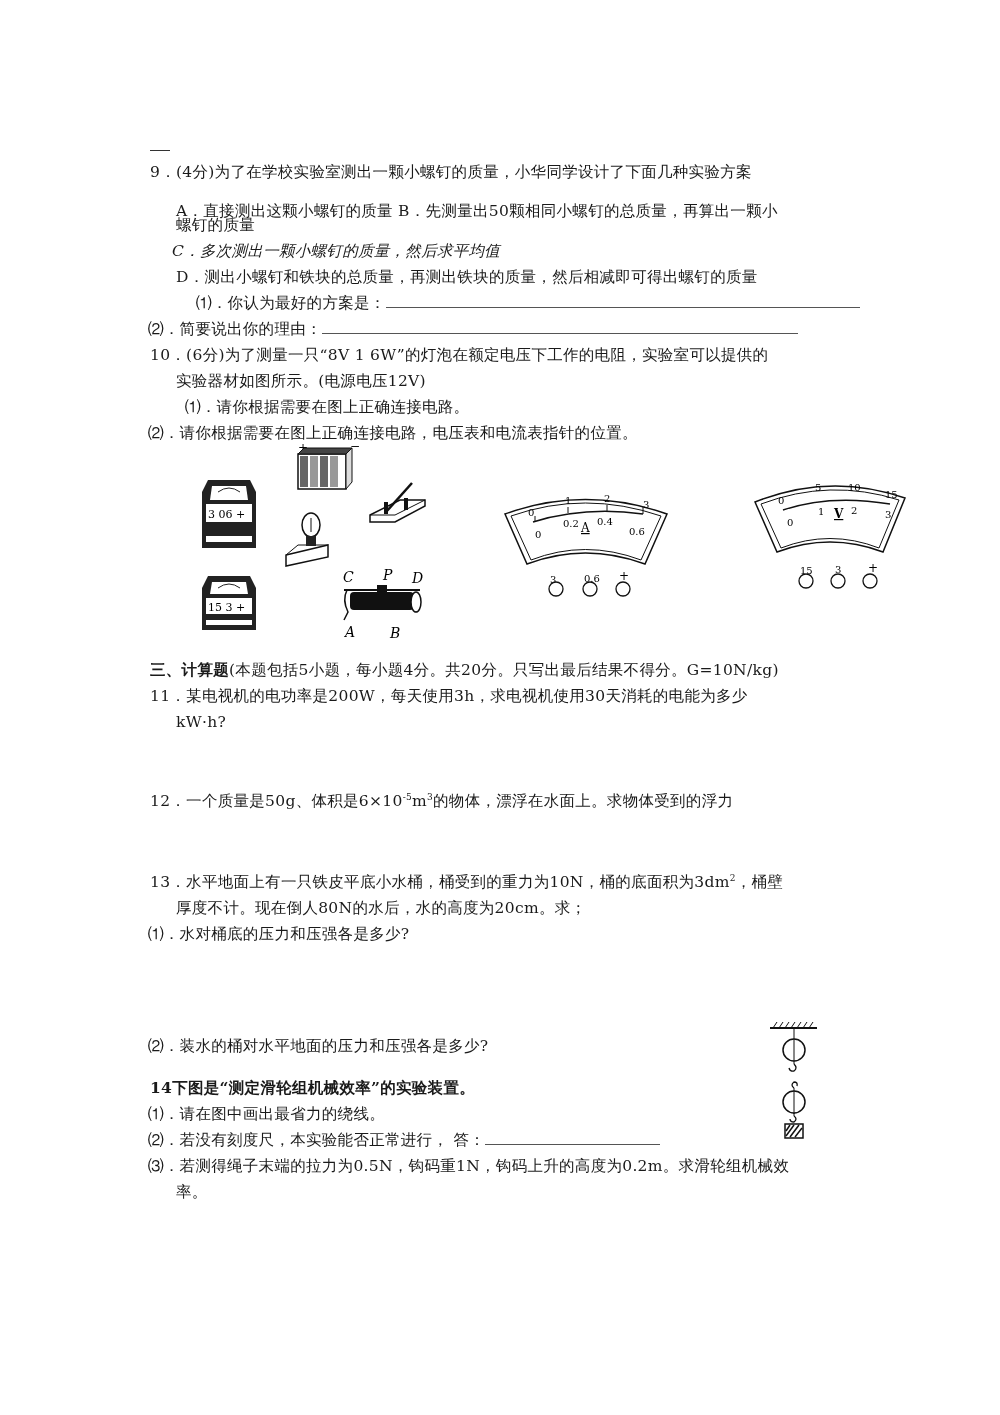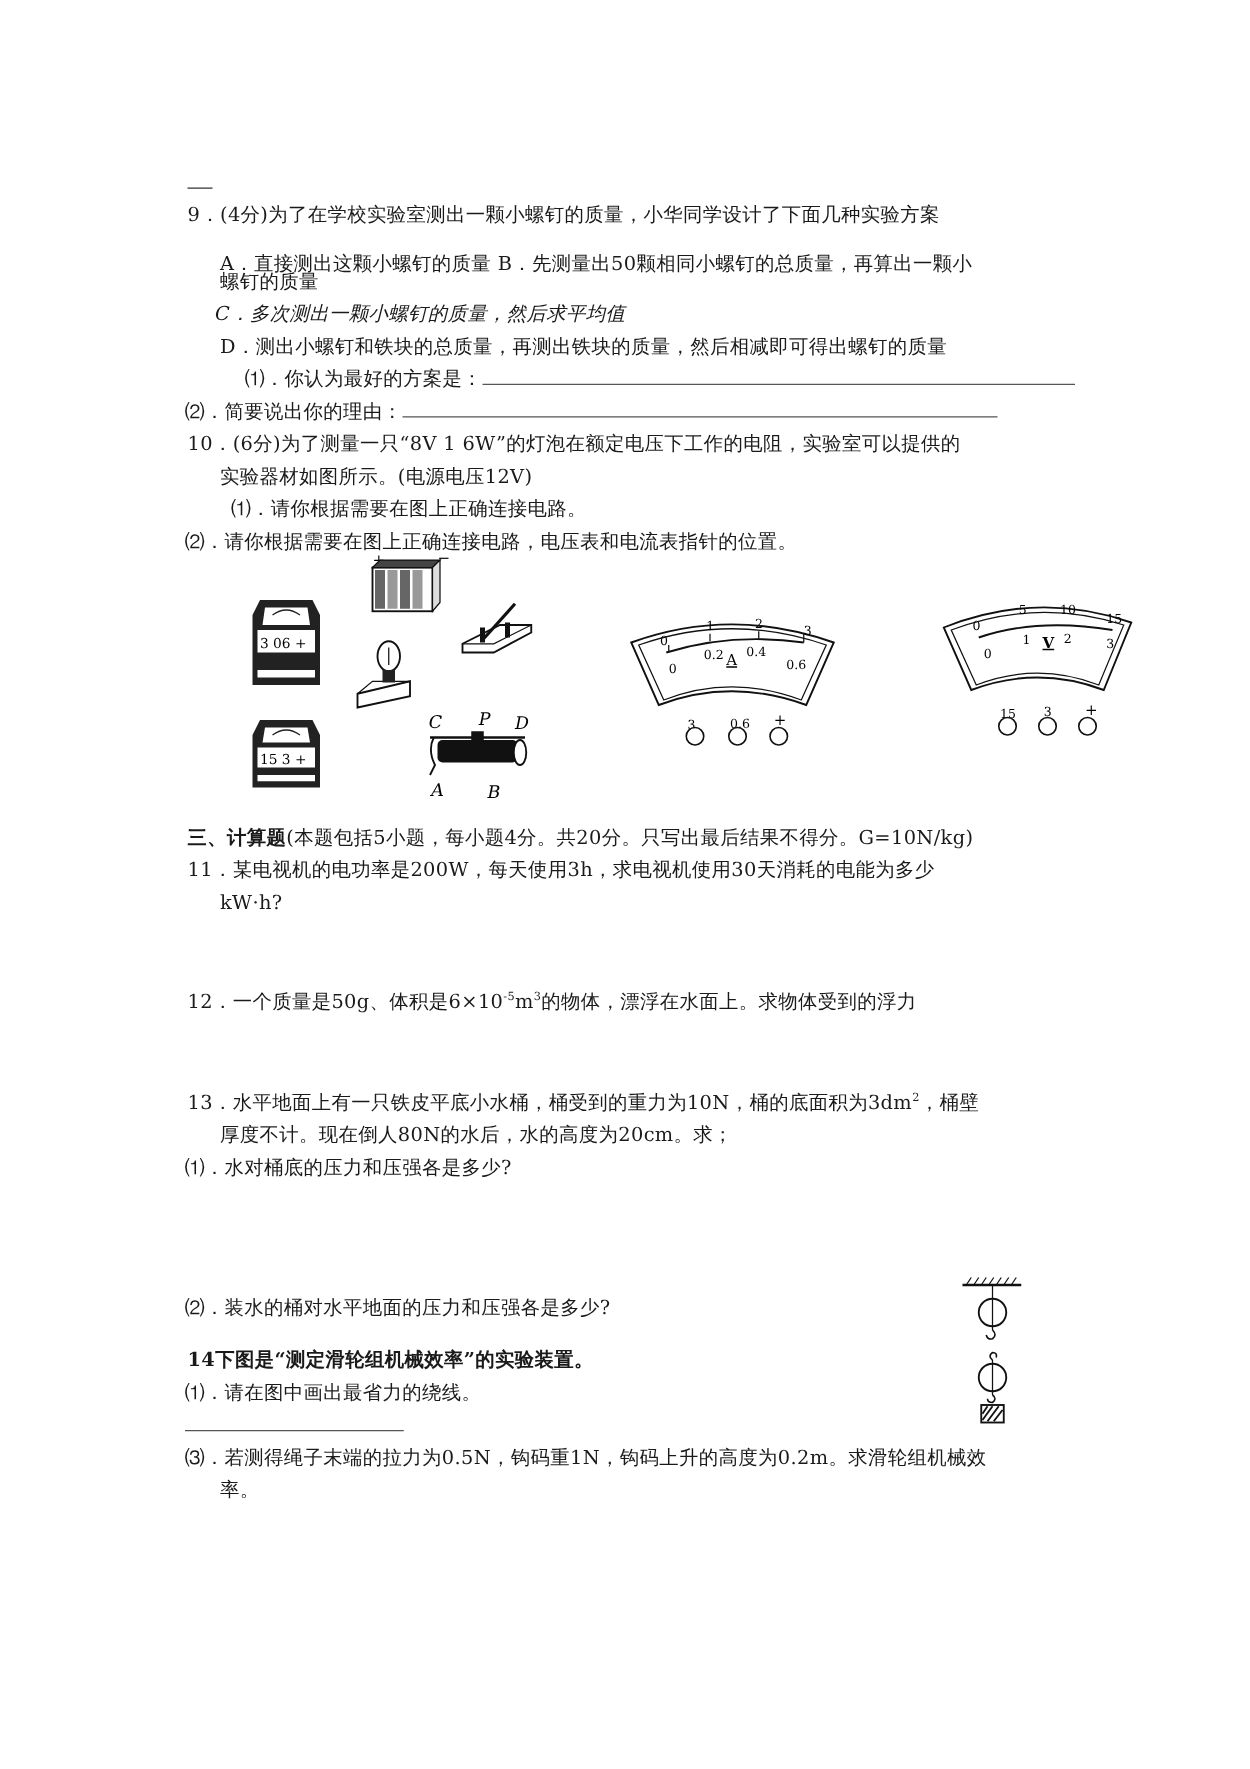--- a/index.html
+++ b/index.html
@@ -202,16 +202,16 @@
     <line x1="21" y1="118" x2="29" y2="107"></line>
       <line x1="25" y1="119" x2="34" y2="107"></line>
     <line x1="30" y1="119" x2="37" y2="110"></line>
       <line x1="21" y1="113" x2="25" y2="107"></line>
   </g>
 </svg>
 
 <div class="line" style="left:150px; top:1078px;font-weight:bold;">14下图是“测定滑轮组机械效率”的实验装置。</div>
 <div class="line" style="left:148px; top:1104px;">⑴．请在图中画出最省力的绕线。</div>
 <div class="line" style="left:148px; top:1130px;">
-  <span class="blank" style="width:175px;"></span>
+  <span>⑵．若没有刻度尺，本实验能否正常进行，  答：</span><span class="blank" style="width:175px;"></span>
 </div>
 <div class="line" style="left:148px; top:1156px;">⑶．若测得绳子末端的拉力为0.5N，钩码重1N，钩码上升的高度为0.2m。求滑轮组机械效</div>
 <div class="line" style="left:176px; top:1182px;">率。</div>
 
 </body></html>

